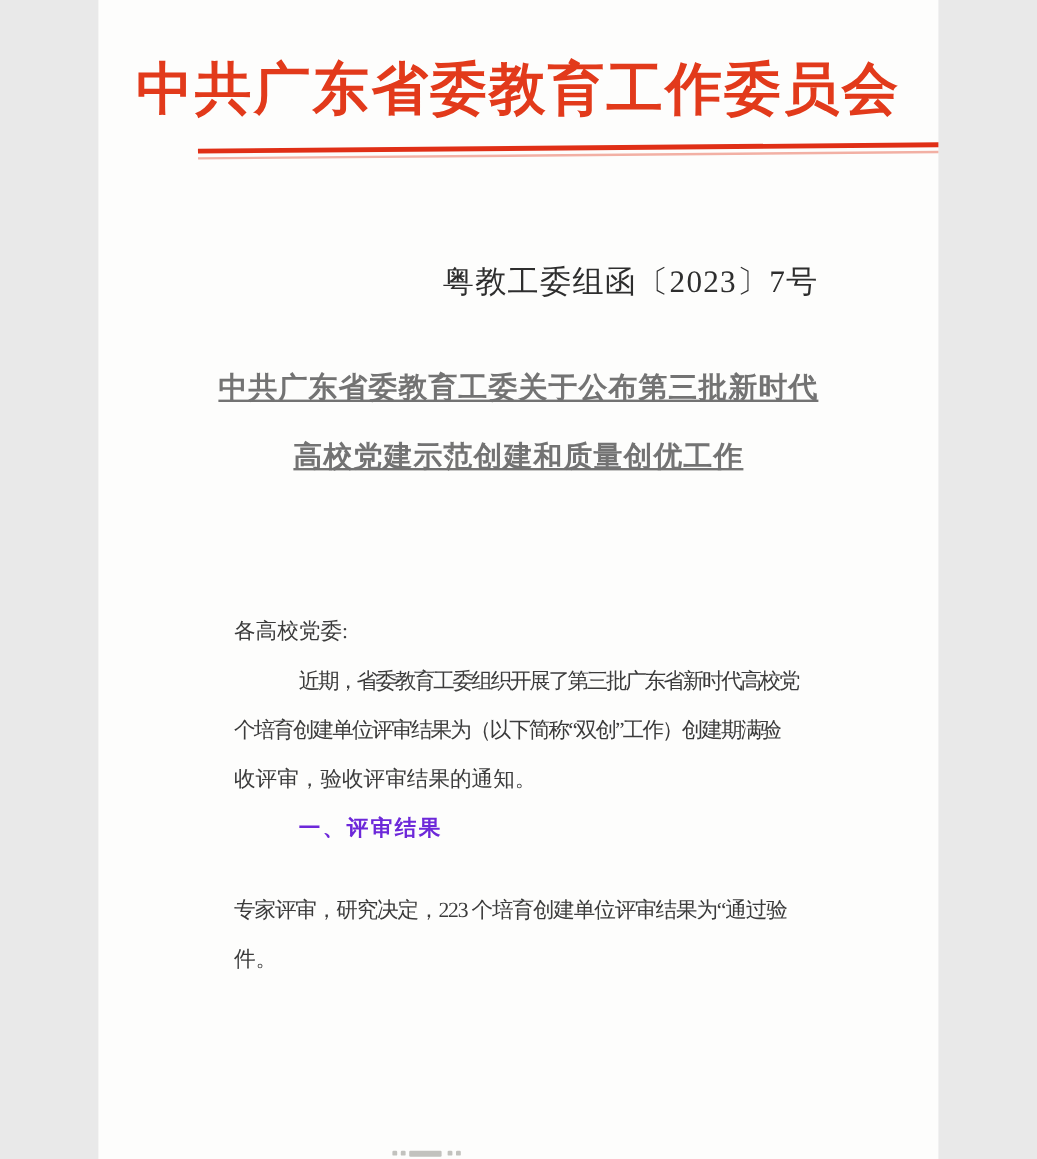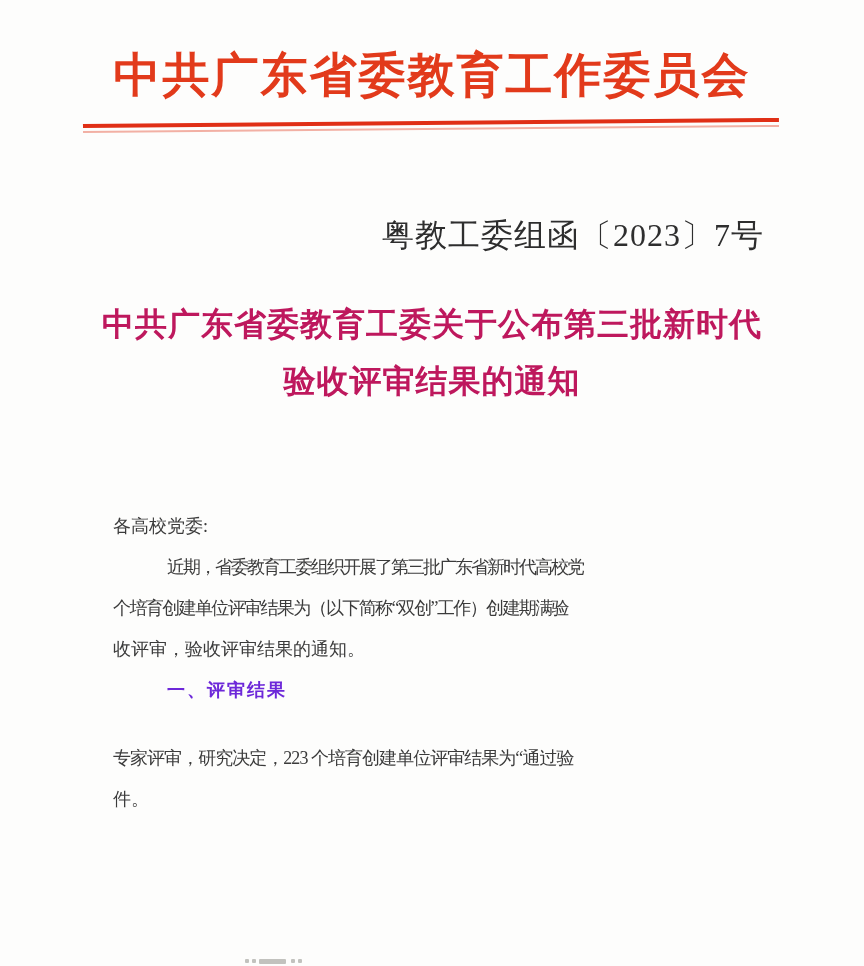--- a/index.html
+++ b/index.html
@@ -1,18 +1,18 @@
 <!DOCTYPE html>
 <html><head>
 <meta charset="utf-8">
 <style>
   html,body{margin:0;padding:0;background:#e9e9e9;}
   .page{
     position:relative;
-    width:864px;height:966px;
+    width:700px;height:966px;
     margin:0 auto;
     background:#fdfdfc;
     overflow:hidden;
     font-family:"Liberation Serif","DejaVu Serif",serif;
     color:#3d3d3d;
   }
   
   .org-name{
     position:absolute;top:44px;left:0;right:0;
     text-align:center;
@@ -25,32 +25,33 @@
   .red-rule{
     position:absolute;left:83px;top:124px;width:696px;
     transform:rotate(-0.5deg);
     transform-origin:left center;
   }
   .red-rule .bar-main{height:4px;background:#e02f16;}
   .red-rule .bar-sub{height:2px;margin-top:3px;background:#f2b0a4;}
   
   .doc-number{
     position:absolute;top:218px;right:100px;
-    font-size:32px;line-height:34px;
+    font-size:26px;line-height:34px;
     color:#2e2e2e;
     letter-spacing:1px;
   }
   
   .doc-title{
     position:absolute;top:296px;left:0;right:0;
     text-align:center;
-    font-size:32px;line-height:57px;
+    font-size:24px;line-height:57px;
     font-weight:bold;
-    color:#be185d;
+    color:#737373;
     letter-spacing:1px;
+    text-decoration:underline;
   }
   
   .body-block{
     position:absolute;top:506px;left:113px;width:678px;
     font-size:18px;line-height:41px;
     color:#3b3b3b;
   }
   .line{
     height:41px;
     white-space:nowrap;
@@ -85,21 +86,21 @@
 
   <div class="red-rule">
     <div class="bar-main"></div>
     <div class="bar-sub"></div>
   </div>
 
   <div class="doc-number">粤教工委组函〔2023〕7号</div>
 
   <div class="doc-title">
     <div>中共广东省委教育工委关于公布第三批新时代</div>
-    <div>验收评审结果的通知</div>
+    <div>高校党建示范创建和质量创优工作</div>
   </div>
 
   <div class="body-block">
 
   <div class="line">各高校党委:</div>
       <div class="line indent js-fit" style="letter-spacing: -2px;">近期，省委教育工委组织开展了第三批广东省新时代高校党</div>
       <div class="line js-fit" style="letter-spacing: -1.62069px;">个培育创建单位评审结果为（以下简称“双创”工作）创建期满验</div>
       <div class="line">收评审，验收评审结果的通知。</div>
       <div class="line indent heading">一、评审结果</div>
       <div class="line js-fit" style="letter-spacing: -0.966667px; margin-top: 27px;">专家评审，研究决定，223 个培育创建单位评审结果为“通过验</div>

